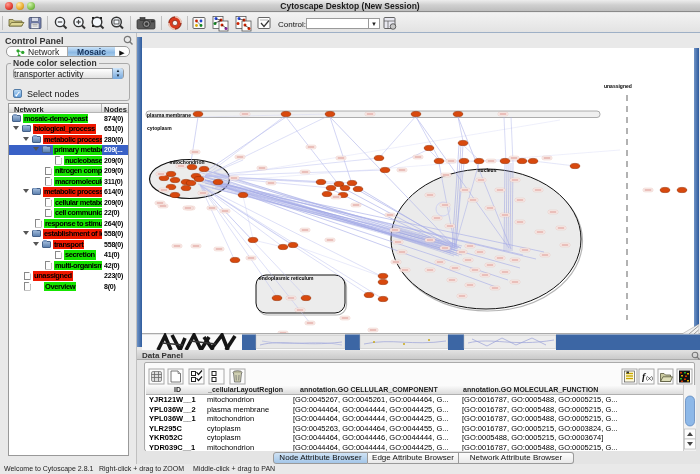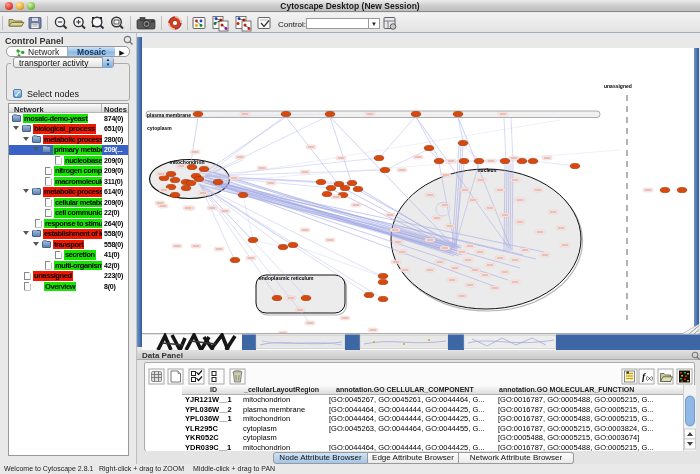--- a/index.html
+++ b/index.html
@@ -29,22 +29,22 @@
 #cpanel { left:0; top:33px; width:137px; height:431px; border-right:1px solid #c0c0c0; }
 #cp-title { position:absolute; left:5px; top:3px; font-size:9px; font-weight:bold; color:#333; }
 #cp-tabs { position:absolute; left:6px; top:13px; width:124px; height:11px; background:#fdfdfd;
   border:1px solid #9a9a9a; border-radius:5px; overflow:hidden; display:flex; }
 #tab-network { width:61px; font-size:8.5px; color:#222; text-align:center; line-height:11px; border-right:1px solid #aaa; }
 #tab-mosaic { width:47px; font-size:8.5px; font-weight:bold; color:#16335c; text-align:center; line-height:10px;
   background:linear-gradient(#cbe3f8,#8cb9e4 60%,#a8cdec); }
 #tab-arrow { flex:1; font-size:7px; text-align:center; line-height:11px; color:#111; }
 #cp-group { position:absolute; left:6px; top:30px; width:124px; height:38px; border:1px solid #aaa; border-radius:3px; }
 #cp-group-label { position:absolute; left:11px; top:25px; font-size:8.5px; font-weight:bold; color:#333; background:#e9e9e9; padding:0 2px; }
-#cp-combo { position:absolute; left:13px; top:24px; width:101px; height:11px; background:linear-gradient(#ffffff,#e2e2e2);
-  border:1px solid #999; border-radius:3px; font-size:8.5px; color:#111; line-height:10px; padding-left:5px; }
+#cp-combo { position:absolute; left:13px; top:35px; width:111px; height:11px; background:linear-gradient(#ffffff,#e2e2e2);
+  border:1px solid #999; border-radius:3px; font-size:8.5px; color:#111; line-height:10px; }
 #cp-combo-btn { position:absolute; right:0px; top:-1px; width:11px; height:11px; border-radius:0 3px 3px 0;
   background:linear-gradient(#cfe5fa,#76a8dc); border-left:1px solid #8aa0b8; color:#123; font-size:4.5px; line-height:5px; text-align:center; }
 #cp-check { position:absolute; left:13px; top:56px; width:9px; height:9px; background:linear-gradient(#b8d9f6,#5f9bd8); border:1px solid #527ba6; border-radius:2px; color:#fff; font-size:8px; line-height:9px; text-align:center; font-weight:bold; }
 #cp-check-label { position:absolute; left:27px; top:56px; font-size:9px; color:#111; }
 #cp-tree { position:absolute; left:8px; top:70px; width:121px; height:353px; background:#fff; border:1px solid #999; }
 #tree-head { height:9px; background:linear-gradient(#fcfcfc,#d9d9d9); border-bottom:1px solid #b5b5b5; font-size:7.5px; font-weight:bold; color:#222; position:relative; }
 #tree-head .h1 { position:absolute; left:5px; top:0.5px; }
 #tree-head .h2 { position:absolute; left:95px; top:0.5px; }
 #tree-head .hsep { position:absolute; left:92px; top:0; width:1px; height:9px; background:#b5b5b5; }
 .trow { position:relative; height:10.5px; font-size:7px; font-weight:bold; white-space:nowrap; letter-spacing:-0.4px; }
@@ -68,21 +68,21 @@
 #netwin-canvas { position:absolute; left:5px; top:15px; width:552px; height:285px; background:#fff; }
 #bluebL { position:absolute; left:0; top:4px; width:5px; height:310px; background:linear-gradient(90deg,#7094c6,#2e5b9d); }
 #bluebR { position:absolute; left:557px; top:15px; width:5px; height:299px; background:linear-gradient(90deg,#7094c6,#2e5b9d); }
 #band { position:absolute; left:5px; top:300px; width:558px; height:17px; background:#f2f2f2; overflow:hidden; }
 
 
 #dpanel { left:137px; top:350px; width:563px; height:114px; background:#e4e4e4; }
 #dp-title { position:absolute; left:0; top:0; width:563px; height:10px; background:linear-gradient(#e2e2e2,#cacaca); border-bottom:1px solid #aaa; }
 #dp-title .t { position:absolute; left:5px; top:1px; font-size:8px; font-weight:bold; color:#333; }
 #dp-inner { position:absolute; left:7px; top:12px; width:551px; height:89px; background:#fbfbfb; border:1px solid #aaa; border-radius:2px; }
-#dp-table { position:absolute; left:1px; top:22px; width:537px; height:66px; background:#fff; overflow:hidden;padding-left:36px; }
+#dp-table { position:absolute; left:1px; top:22px; width:537px; height:66px; background:#fff; overflow:hidden; }
 #dp-thead { height:10px; background:linear-gradient(#fdfdfd,#dcdcdc); border-bottom:1px solid #b0b0b0; position:relative; font-size:7px; font-weight:bold; color:#222; }
 #dp-thead span { position:absolute; top:1px; }
 .drow { height:9.5px; font-size:7.5px; color:#000; position:relative; white-space:nowrap; }
 .drow b { position:absolute; left:3px; font-size:7.5px; }
 .drow .c2 { position:absolute; left:61px; }
 .drow .c3 { position:absolute; left:147px; }
 .drow .c4 { position:absolute; left:316px; }
 #dp-scroll { position:absolute; left:538px; top:22px; width:12px; height:66px; background:#f0f0f0; border-left:1px solid #ccc; }
 #dp-tabs { position:absolute; left:136px; top:102px; height:12px; display:flex; font-size:8px; color:#111; }
 #dp-tabs div { border:1px solid #9a9a9a; background:linear-gradient(#fdfdfd,#e9e9e9); line-height:10px; border-left:none; text-align:center; }
@@ -776,20 +776,21 @@
           </div>
 <div class="drow">
             <b>YLR295C</b>
             <span class="c2">cytoplasm</span>
             <span class="c3">[GO:0045263, GO:0044464, GO:0044455, G...</span>
             <span class="c4">[GO:0016787, GO:0005215, GO:0003824, G...</span>
           </div>
 <div class="drow">
             <b>YKR052C</b>
             <span class="c2">cytoplasm</span>
+            <span class="c3">[GO:0044464, GO:0044446, GO:0044444, G...</span>
             <span class="c4">[GO:0005488, GO:0005215, GO:0003674]</span>
           </div>
 <div class="drow">
             <b>YDR039C__1</b>
             <span class="c2">mitochondrion</span>
             <span class="c3">[GO:0044464, GO:0044444, GO:0044425, G...</span>
             <span class="c4">[GO:0016787, GO:0005488, GO:0005215, G...</span>
           </div>
 </div>
     </div>

